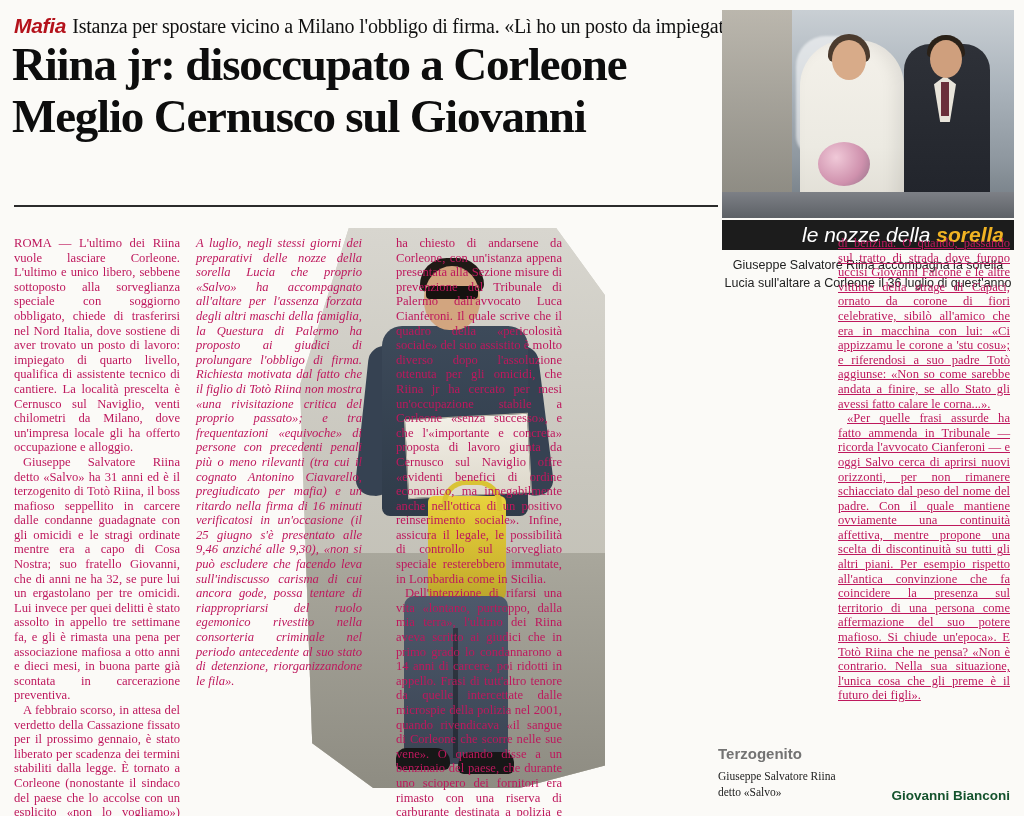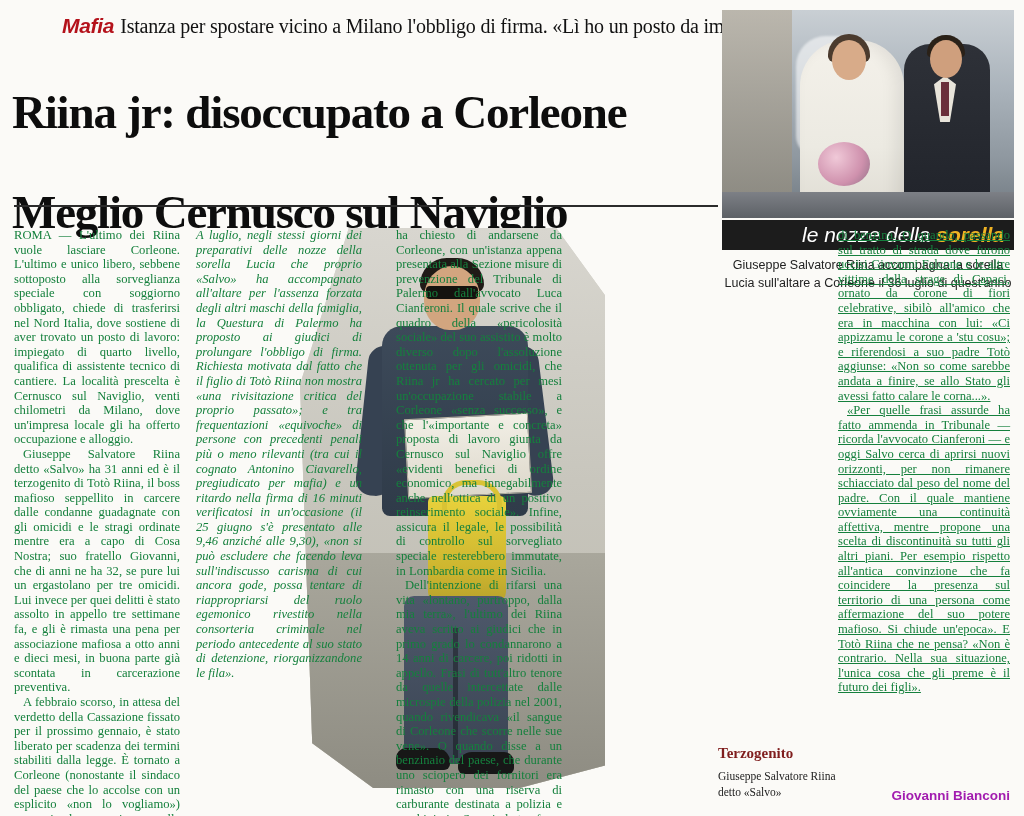--- a/index.html
+++ b/index.html
@@ -31,21 +31,20 @@
     white-space: nowrap;
     overflow: hidden;
   }
   .kicker .mafia {
     font-family: "Liberation Sans", sans-serif;
     font-weight: bold;
     font-style: italic;
     font-size: 21px;
     color: #b4121b;
     letter-spacing: -0.3px;
-    margin-left: 48px;
   }
   .kicker .ktext {
     font-family: "Liberation Serif", serif;
     font-size: 20px;
     color: #111;
     letter-spacing: -0.2px;
     margin-left: 6px;
   }
 
   
@@ -56,21 +55,20 @@
     width: 720px;
   }
   .headline .l1, .headline .l2 {
     font-family: "Liberation Serif", serif;
     font-weight: bold;
     font-size: 47px;
     line-height: 52px;
     letter-spacing: -1.2px;
     color: #0d0d0d;
     white-space: nowrap;
-    margin-top: 48px;
   }
   .subhead {
     position: absolute;
     left: 14px;
     top: 170px;
     width: 700px;
     font-family: "Liberation Serif", serif;
     font-style: italic;
     font-weight: bold;
     font-size: 25px;
@@ -267,42 +265,42 @@
   }
 
   
   .terzo {
     position: absolute;
     left: 718px;
     top: 745px;
     width: 120px;
   }
   .terzo .t {
-    font-family: Liberation Serif, serif;
+    font-family: Liberation Sans, sans-serif;
     font-weight: bold;
     font-size: 15px;
-    color: #7f1d1d;
+    color: #737373;
     margin-bottom: 6px;
   }
   .terzo .c {
     font-family: Liberation Serif, serif;
     font-size: 11.5px;
     line-height: 16px;
     color: #222;
   }
 
   
   .col {
     position: absolute;
-    top: 228px;
+    top: 236px;
     font-family: "Liberation Serif", serif;
     font-size: 12.6px;
     line-height: 14.6px;
     text-align: justify;
-    color: #15803d;
+    color: #be185d;
     hyphens: auto;
   }
   .col p { margin: 0 0 0 0; text-indent: 9px; }
   .col p.first { text-indent: 0; }
   .col1 { left: 14px;  width: 166px; }
   .col2 { left: 196px; width: 166px; font-style: italic; }
   .col3 { left: 396px; width: 166px; }
   .col5 { left: 838px; width: 172px; }
 
   
@@ -335,35 +333,35 @@
   
   .byline {
     position: absolute;
     left: 838px;
     top: 788px;
     width: 172px;
     text-align: right;
     font-family: "Liberation Sans", sans-serif;
     font-weight: bold;
     font-size: 13.5px;
-    color: #a21caf;
+    color: #14532d;
   }
 </style>
 </head>
 <body>
 
 <div class="page">
 
   <div class="kicker">
     <span class="mafia">Mafia</span><span class="ktext">Istanza per spostare vicino a Milano l'obbligo di firma. «Lì ho un posto da impiegato»</span>
   </div>
 
   <div class="headline">
     <div class="l1">Riina jr: disoccupato a Corleone</div>
-    <div class="l2">Meglio Cernusco sul Naviglio</div>
+    <div class="l2">Meglio Cernusco sul Giovanni</div>
   </div>
   <div class="rule-under-sub"></div>
 
   <div class="wedding-photo">
     <div class="wp-sky"></div>
     <div class="wp-wall"></div>
     <div class="wp-veil"></div>
     <div class="wp-bride"></div>
     <div class="wp-bride-hair"></div>
     <div class="wp-bride-head"></div>

